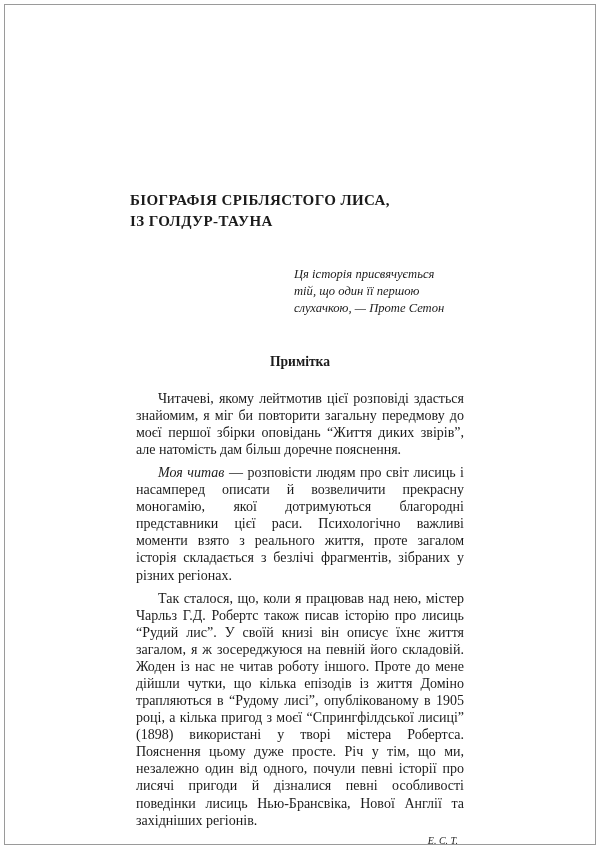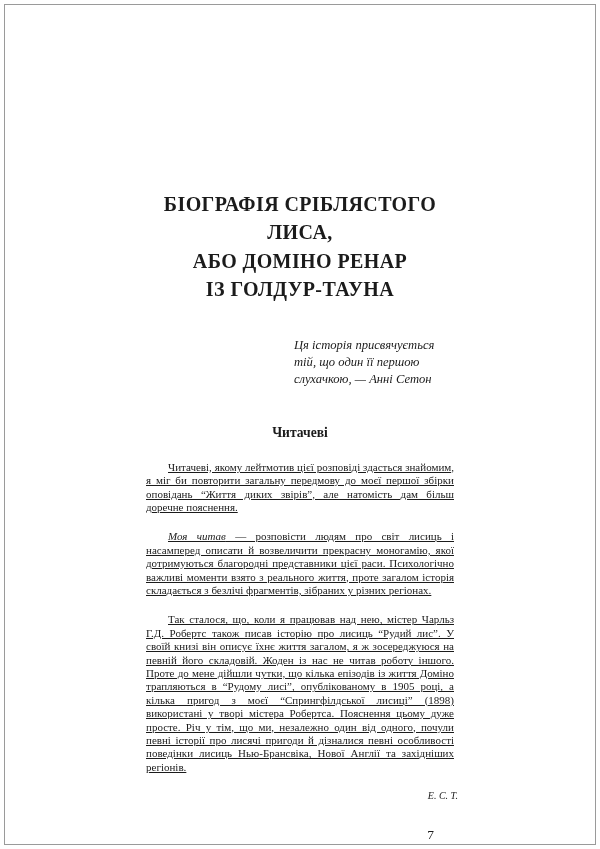--- a/index.html
+++ b/index.html
@@ -23,22 +23,21 @@
     pointer-events: none;
   }
   .content {
     position: absolute;
     left: 130px;
     right: 130px;
     top: 0;
   }
   .title {
     margin: 190px 0 0 0;
-    text-align: center;
-    font-size: 20px;
+    font-size: 15px;
     font-weight: bold;
     line-height: 1.42;
     letter-spacing: 0.4px;
   }
   .title .tline { display: block; }
   .dedication {
     margin: 33px 14px 0 auto;
     width: 162px;
     font-style: italic;
     font-size: 12.6px;
@@ -48,26 +47,25 @@
   .note-heading {
     margin: 36px 0 0 0;
     text-align: center;
     font-size: 13.6px;
     font-weight: bold;
   }
   .body-text {
     margin-top: 20px;
   }
   .para {
-    margin: 16px;
-    font-size: 11px;
+    margin: 6px;
+    font-size: 14px;
     line-height: 1.22;
     text-align: justify;
     text-indent: 22px;
-    text-decoration: underline;
   }
   .para em { font-style: italic; }
   .signature {
     margin-top: 5px;
     padding-right: 12px;
     text-align: right;
     font-style: italic;
     font-size: 10px;
   }
   .page-number {
@@ -79,31 +77,30 @@
 </style>
 </head>
 <body>
 
 <div class="page">
   <div class="frame"></div>
   <div class="content">
 
     <h1 class="title">
       <span class="tline">БІОГРАФІЯ СРІБЛЯСТОГО ЛИСА,</span>
-      <span class="tline">АБО ДОМІНО РЕНАР</span>
       <span class="tline">ІЗ ГОЛДУР-ТАУНА</span>
     </h1>
 
     <div class="dedication">
       <span class="dline">Ця історія присвячується</span>
       <span class="dline">тій, що один її першою</span>
-      <span class="dline">слухачкою, — Анні Сетон</span>
+      <span class="dline">слухачкою, — Проте Сетон</span>
     </div>
 
-    <h2 class="note-heading">Читачеві</h2>
+    <h2 class="note-heading">Примітка</h2>
 
     <div class="body-text">
       <p class="para">Читачеві, якому лейтмотив цієї розповіді здасться знайомим, я міг би повторити загальну передмову до моєї першої збірки оповідань “Життя диких звірів”, але натомість дам більш доречне пояснення.</p>
       <p class="para"><em>Моя читав</em><span> — розповісти людям про світ лисиць і насамперед описати й возвеличити прекрасну моногамію, якої дотримуються благородні представники цієї раси. Психологічно важливі моменти взято з реального життя, проте загалом історія складається з безлічі фрагментів, зібраних у різних регіонах.</span></p>
       <p class="para">Так сталося, що, коли я працював над нею, містер Чарльз Г.Д. Робертс також писав історію про лисиць “Рудий лис”. У своїй книзі він описує їхнє життя загалом, я ж зосереджуюся на певній його складовій. Жоден із нас не читав роботу іншого. Проте до мене дійшли чутки, що кілька епізодів із життя Доміно трапляються в “Рудому лисі”, опублікованому в 1905 році, а кілька пригод з моєї “Спрингфілдської лисиці” (1898) використані у творі містера Робертса. Пояснення цьому дуже просте. Річ у тім, що ми, незалежно один від одного, почули певні історії про лисячі пригоди й дізналися певні особливості поведінки лисиць Нью-Брансвіка, Нової Англії та західніших регіонів.</p>
     </div>
 
     <div class="signature">Е. С. Т.</div>
 
     <div class="page-number">7</div>

